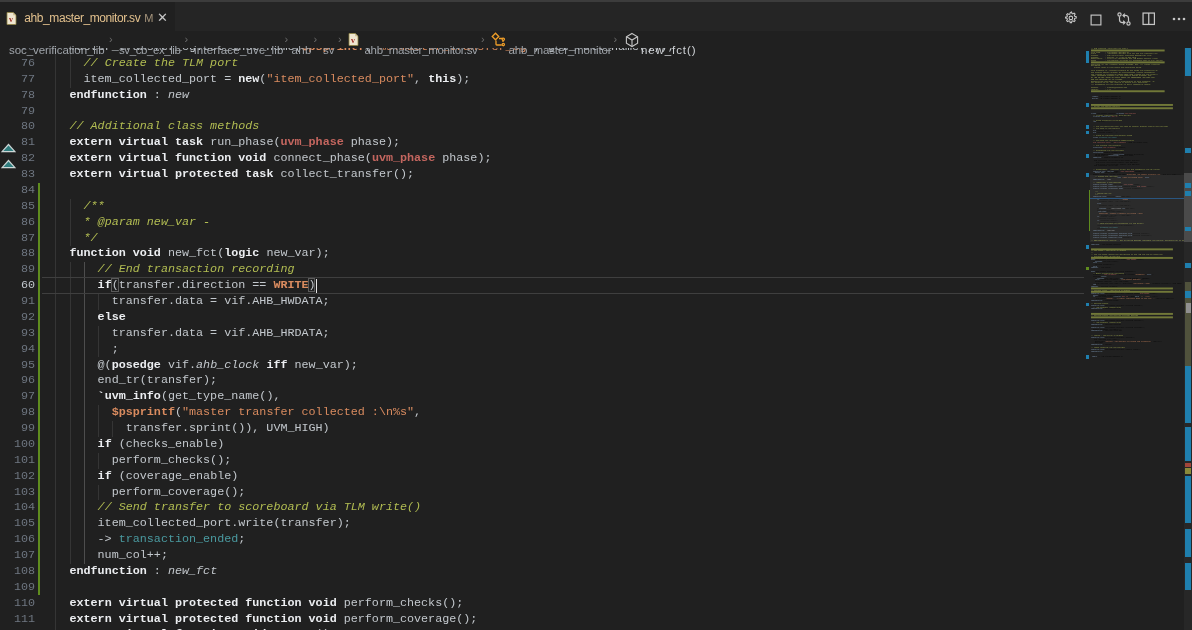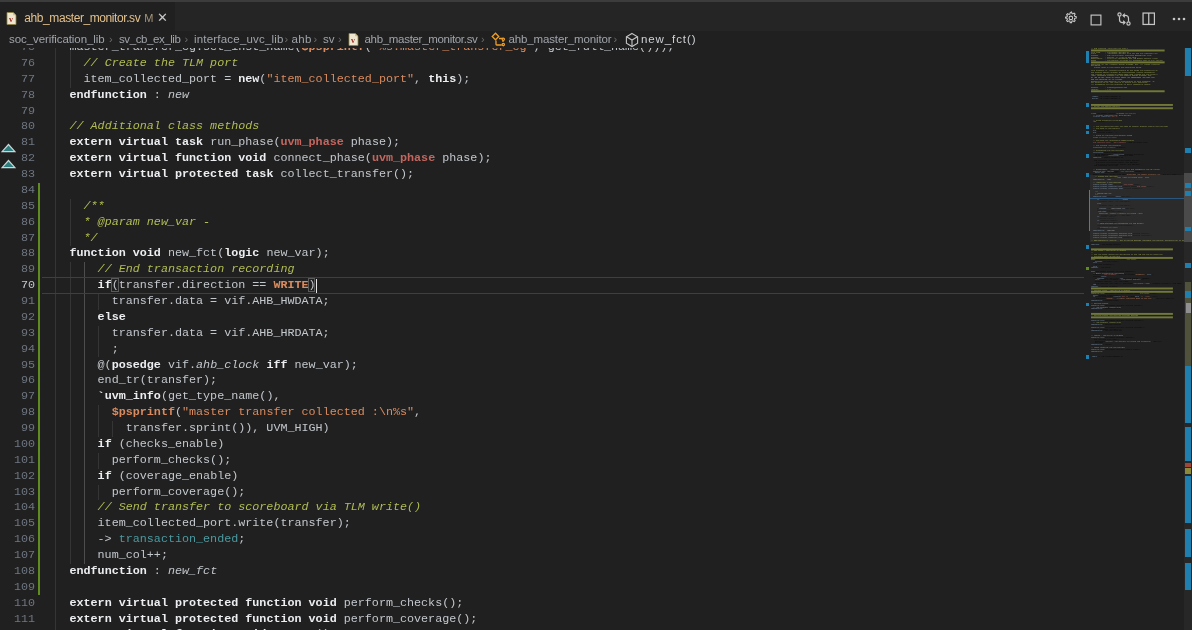--- a/index.html
+++ b/index.html
@@ -6,21 +6,21 @@
 #topline{position:absolute;left:0;top:0;width:1192px;height:2px;background:#3c3c3c}
 #tabbar{position:absolute;left:0;top:2px;width:1192px;height:33px;background:#252525}
 #tab{position:absolute;left:0;top:0;width:175.3px;height:33px;background:#202020;color:#e2c08d;font-size:12px}
 #tab .lbl{position:absolute;left:24.3px;top:8.5px;letter-spacing:-0.42px}
 #tab .m{position:absolute;left:144.3px;top:9.5px;color:#a5947c;font-size:11px}
 #tab .x{position:absolute;left:157px;top:8px;color:#c8c8c8;font-size:13px}
 #tab .ficon{position:absolute;left:5.5px;top:9.5px}
 .act{position:absolute;top:0}
 #crumbs{position:absolute;left:0;top:31px;width:1192px;height:17px;background:#202020;
   color:#9fa4aa;font-size:11.5px;white-space:nowrap}
-#crumbs span.bc{position:absolute;top:2px}
+#crumbs span.bc{position:absolute;top:13px}
 .bsep{position:absolute;top:1.5px;color:#6b6b6b;font-size:11px}
 .bico{position:absolute}
 #crumbs .last{color:#cfd2d6}
 #editor{position:absolute;left:0;top:0;width:1192px;height:630px}
 pre{margin:0;font-family:"Liberation Mono",monospace;font-size:11.72px;line-height:15.87px}
 #gutter{position:absolute;left:0;top:40.1px;width:35px;text-align:right;color:#6e7681}
 #gutter .cur{color:#c2c8ce}
 #code{position:absolute;left:55.4px;top:40.1px;color:#c3c8cd}
 .k{font-weight:bold;color:#eceef1}
 .c{font-style:italic;color:#b2bd52}
@@ -71,21 +71,21 @@
 80
 81
 82
 83
 84
 85
 86
 87
 88
 89
-<span class="cur">70</span>
+<span class="cur">60</span>
 91
 92
 93
 94
 95
 96
 97
 98
 99
 100

